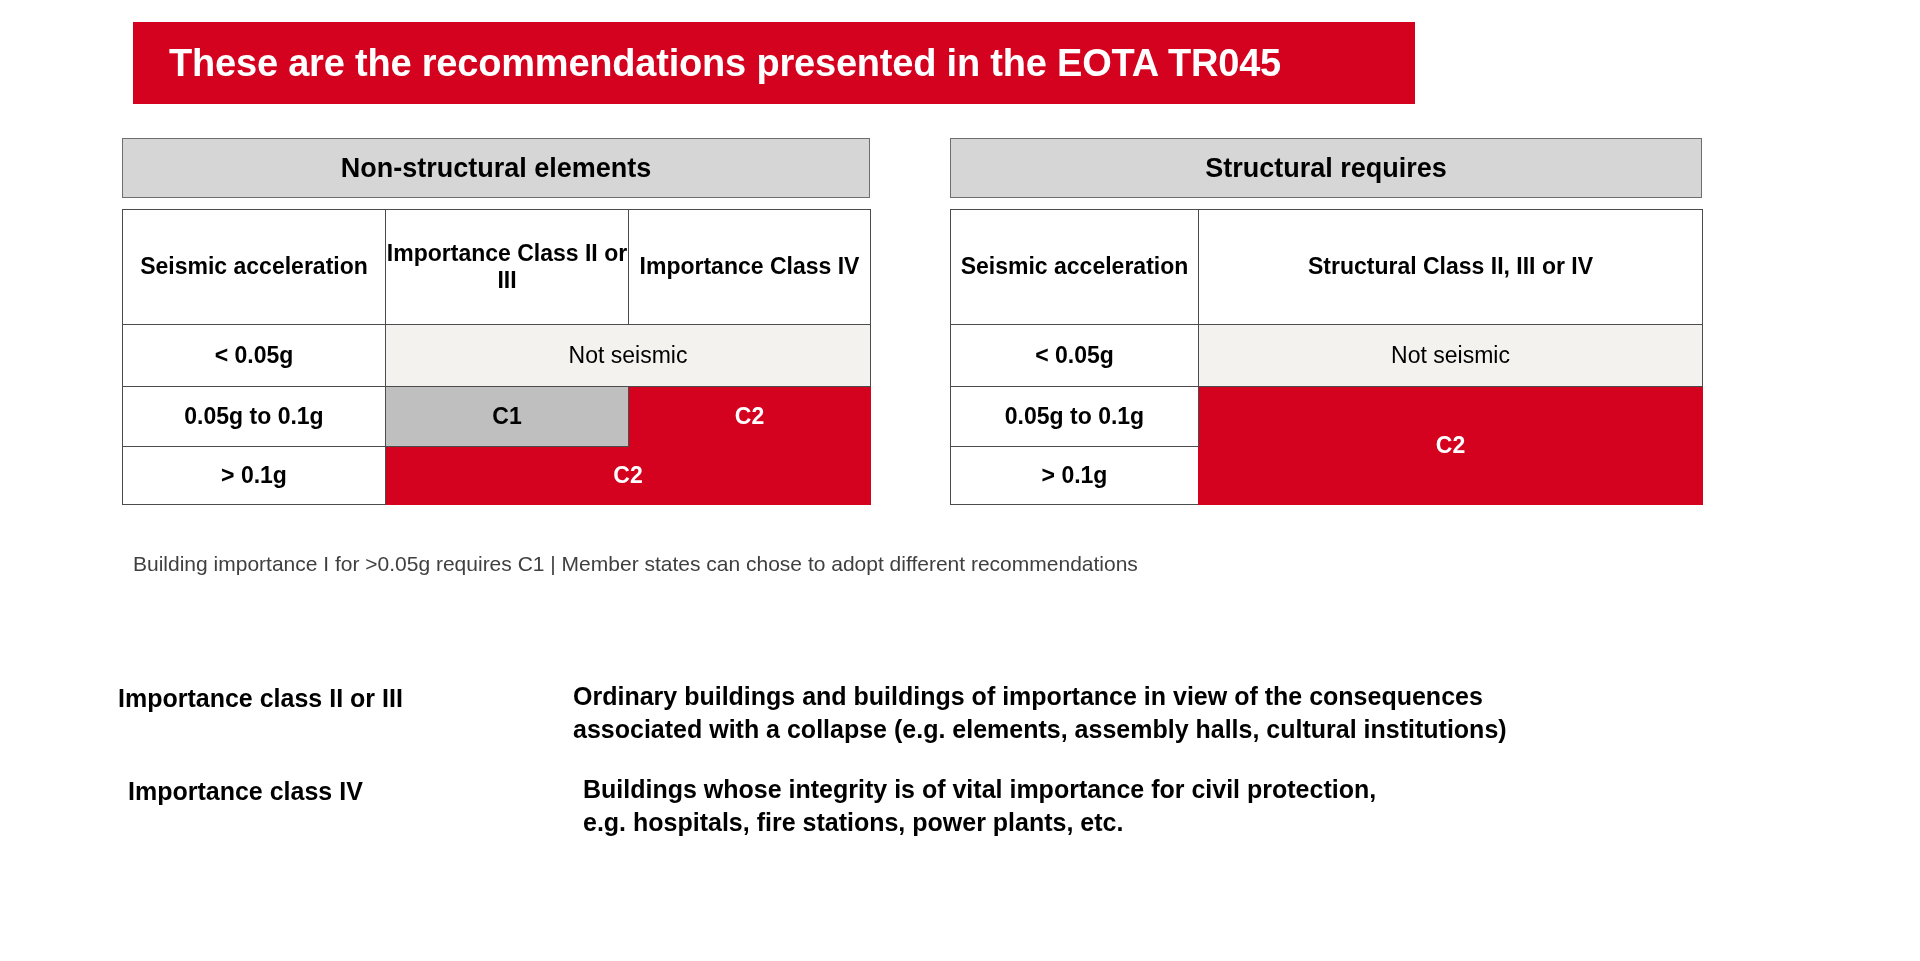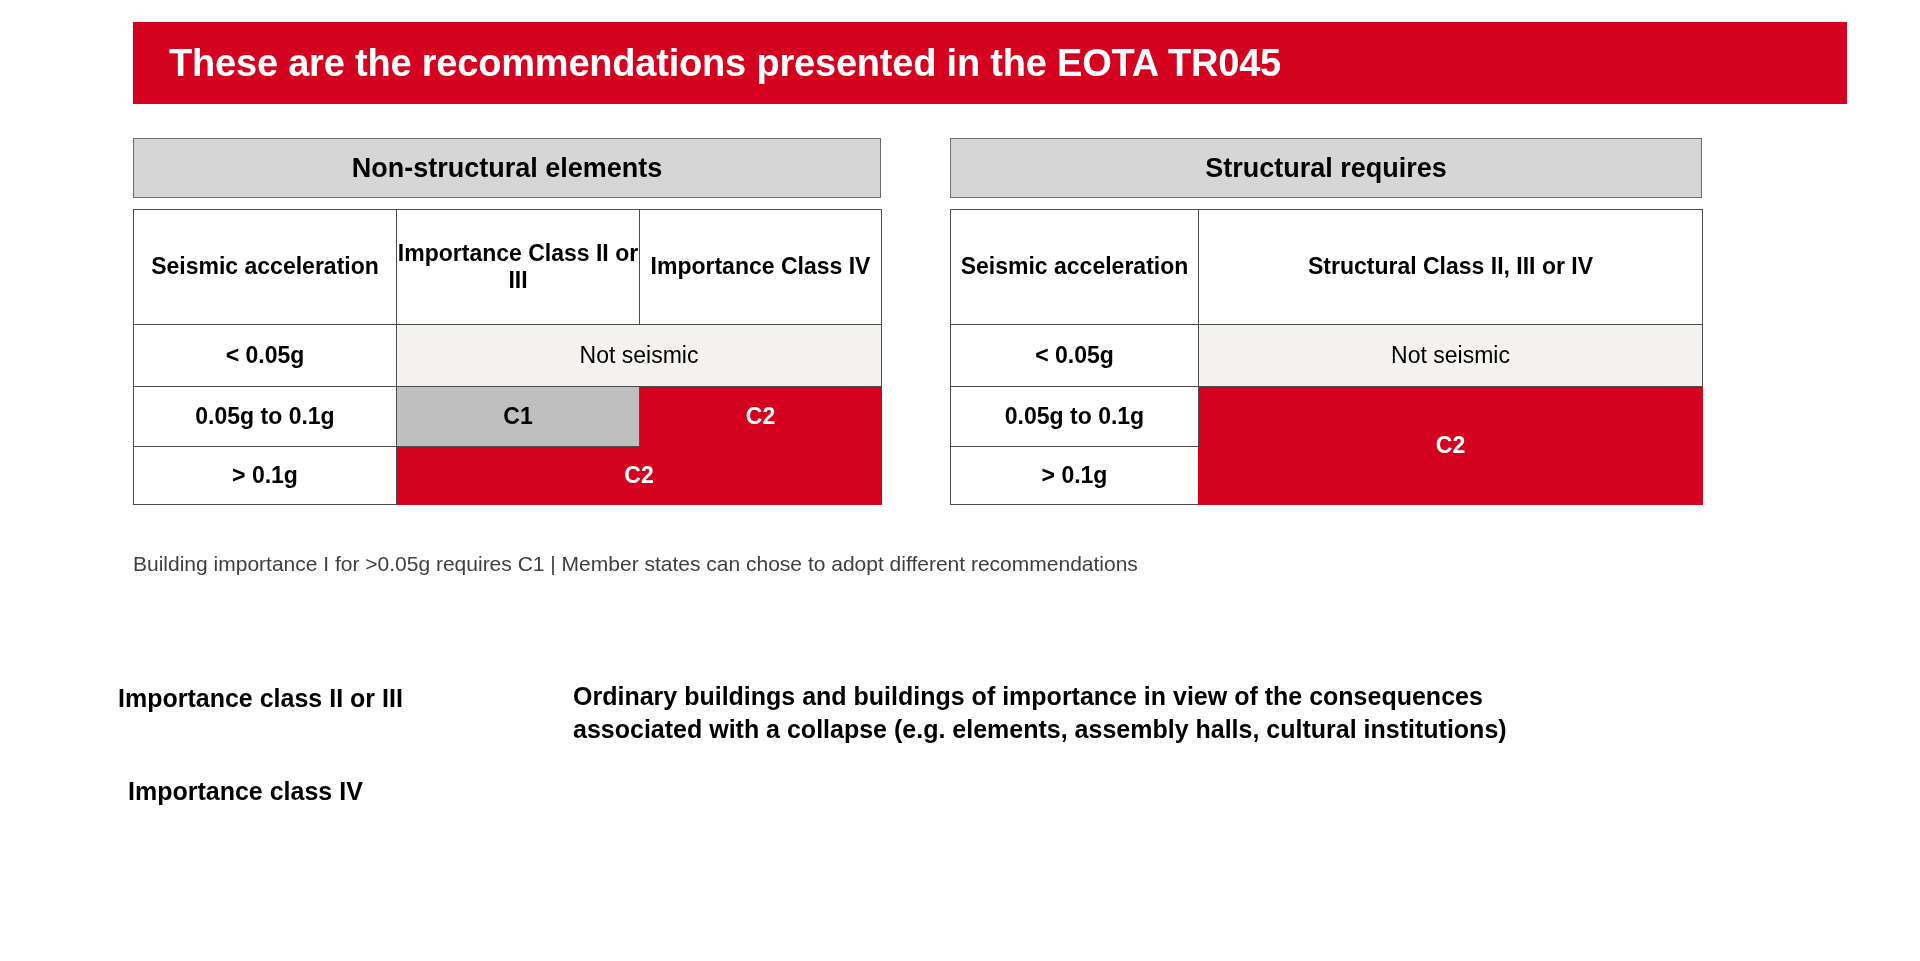--- a/index.html
+++ b/index.html
@@ -21,21 +21,21 @@
     left: 0; top: 0;
     width: 1920px;
     height: 961px;
   }
 
   
   .title-banner {
     position: absolute;
     left: 133px;
     top: 22px;
-    width: 1714px;
+    width: 1282px;
     height: 82px;
     background: #D4011F;
     display: flex;
     align-items: center;
     padding-left: 36px;
     box-sizing: border-box;
   }
   .title-banner .title-text {
     color: #ffffff;
     font-size: 38px;
@@ -50,21 +50,21 @@
     position: absolute;
     left: 0;
     top: 138px;
     width: 1920px;
   }
 
   .table-block {
     position: absolute;
     top: 0;
   }
-  .table-block.left  { left: 133px;  width: 748px; }
+  .table-block.left  { left: 122px;  width: 748px; }
   .table-block.right { left: 950px;  width: 752px; }
 
   .tbl-caption {
     height: 60px;
     background: #D6D6D6;
     border: 1.5px solid #6E6E6E;
     box-sizing: border-box;
     display: flex;
     align-items: center;
     justify-content: center;
@@ -248,16 +248,18 @@
 
   <div class="footnote">Building importance I for &gt;0.05g requires C1  | Member states can chose to adopt different recommendations</div>
 
   <div class="definitions">
     <div class="def-row">
       <div class="def-term">Importance class II or III</div>
       <div class="def-desc">Ordinary buildings and buildings of importance in view of the consequences associated with a collapse (e.g. elements, assembly halls, cultural institutions)</div>
     </div>
     <div class="def-row">
       <div class="def-term indent">Importance class IV</div>
+      <div class="def-desc" style="white-space: pre-line;">Buildings whose integrity is of vital importance for civil protection,
+e.g. hospitals, fire stations, power plants, etc.</div>
     </div>
   </div>
 
 </div>
 
 </body></html>

